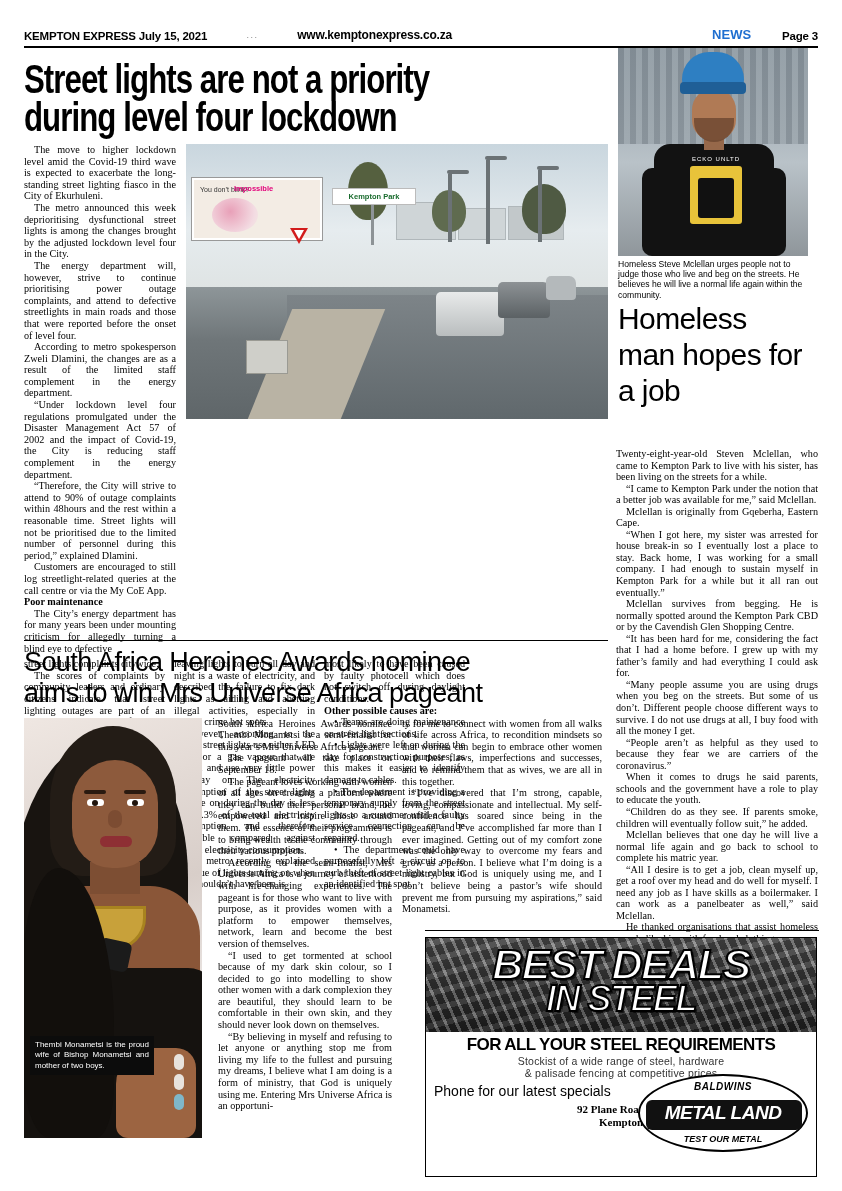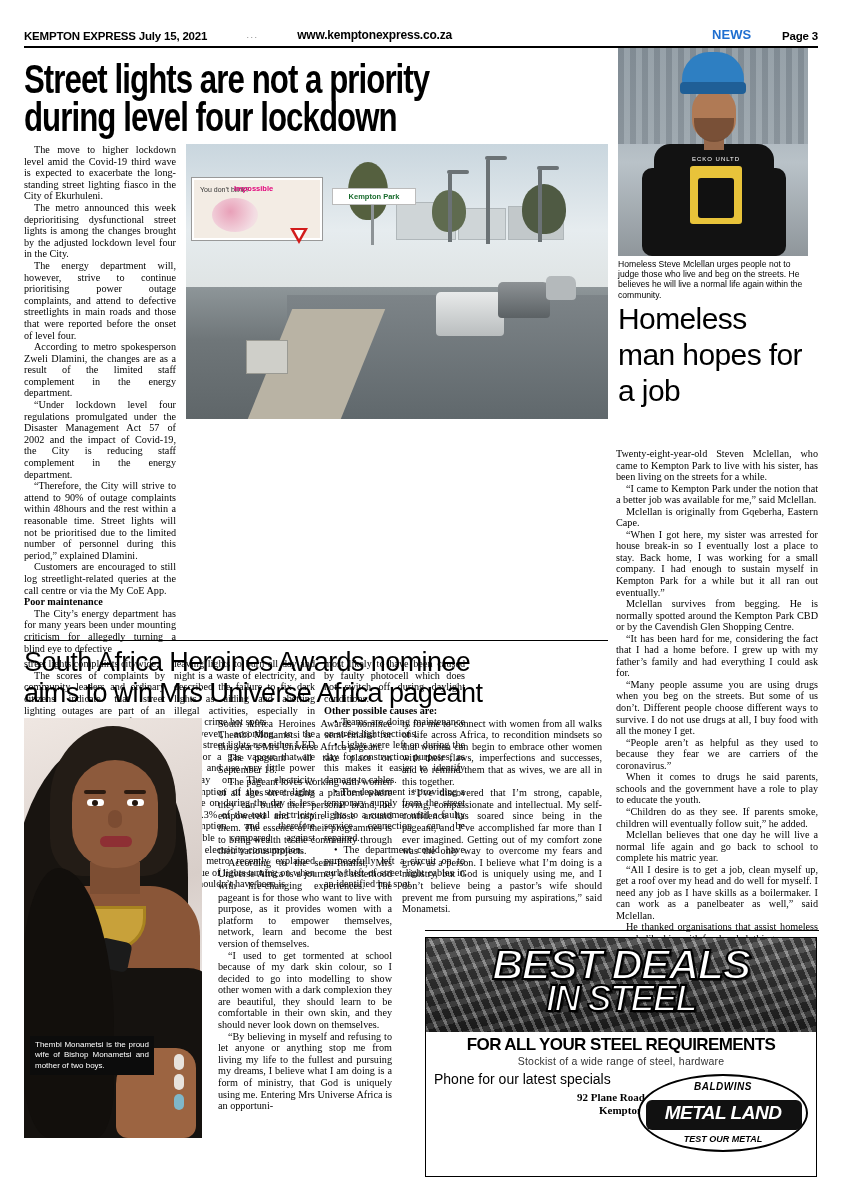--- a/index.html
+++ b/index.html
@@ -396,20 +396,21 @@
 
     <div class="advert" style="width:392px; height:240px;">
       <div class="ad-top">
         <div class="ad-steel"></div>
         <div class="ad-bd1">BEST DEALS</div>
         <div class="ad-bd2">IN STEEL</div>
       </div>
 
       <div class="ad-req">FOR ALL YOUR STEEL REQUIREMENTS</div>
       <div class="ad-stock">Stockist of a wide range of steel, hardware</div>
+      <div class="ad-stock">&amp; palisade fencing at competitive prices</div>
 
       <div class="ad-phone">Phone for our latest specials</div>
       <div class="ad-addr" style="margin-top:4px;">92 Plane Road, Spartan,</div>
       <div class="ad-addr">Kempton Park</div>
 
       <div class="ad-logo">
         <div class="ad-bald">BALDWINS</div>
         <div class="ad-logo-in"></div>
         <div class="ad-metal">METAL LAND</div>
         <div class="ad-test">TEST OUR METAL</div>

